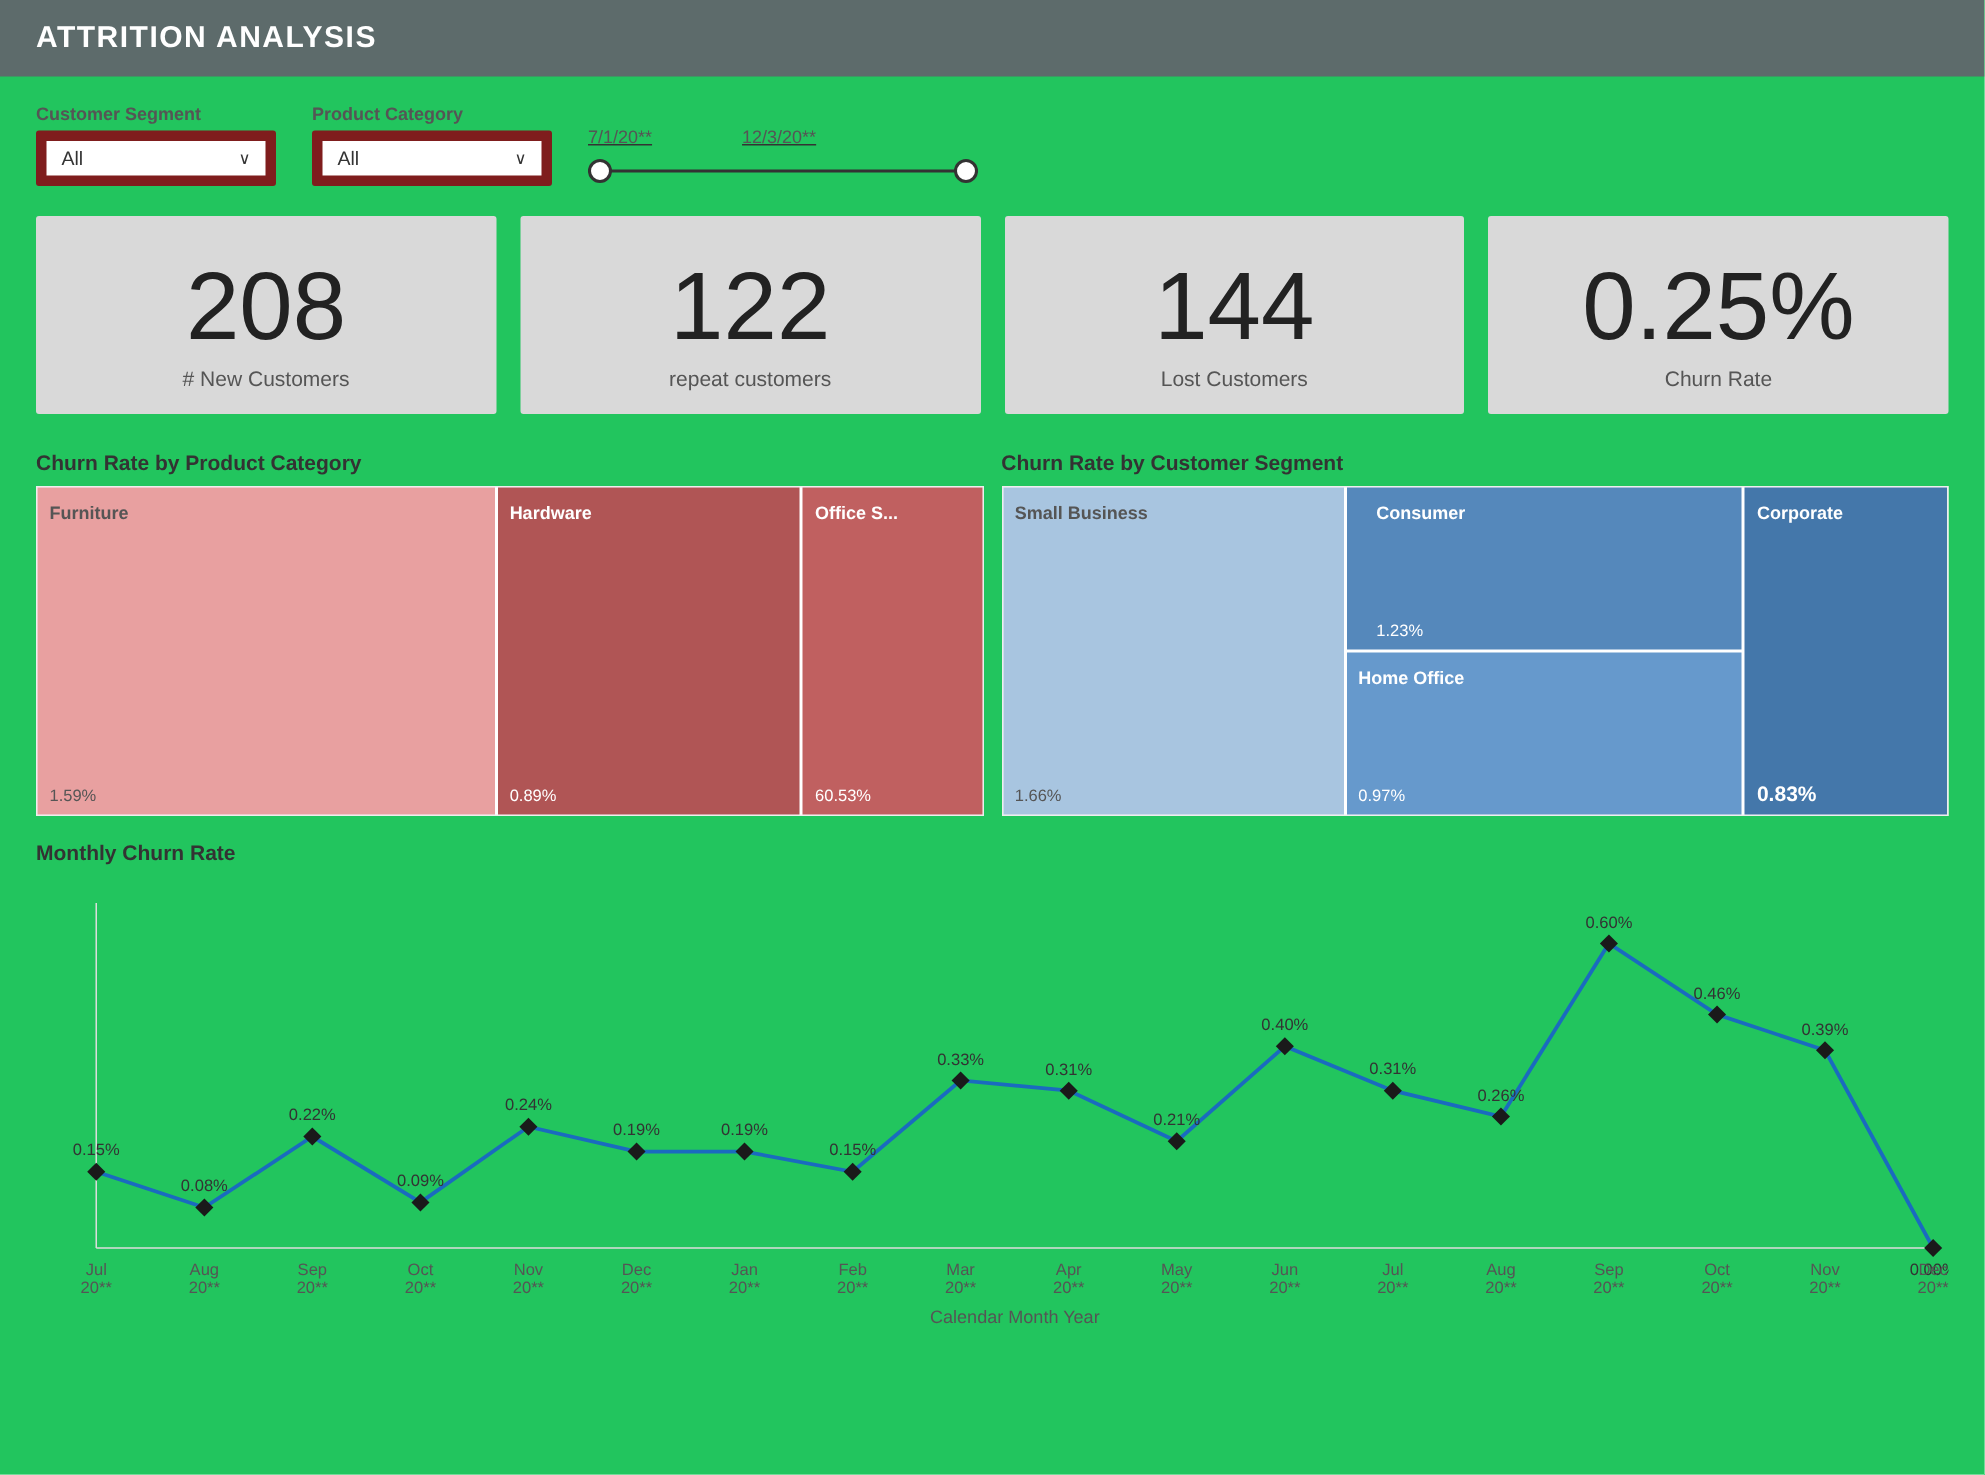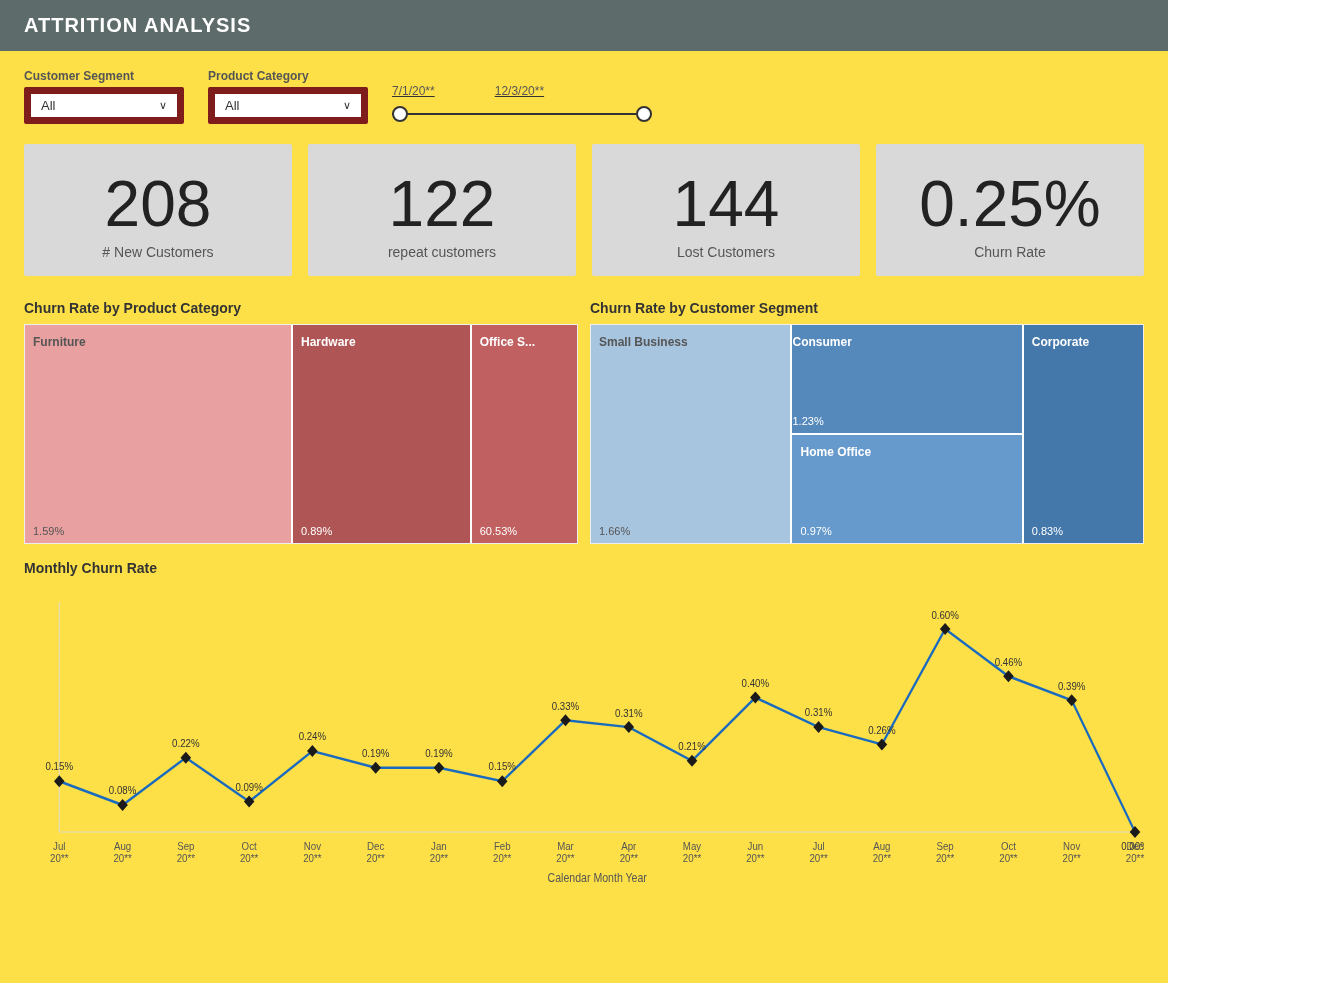--- a/index.html
+++ b/index.html
@@ -1,18 +1,18 @@
 <!DOCTYPE html>
 <html><head>
   <meta charset="utf-8">
   <style>
     * { box-sizing: border-box; margin: 0; padding: 0; }
     body { font-family: 'Segoe UI', Arial, sans-serif; background: #fff; color: #333; font-size: 13px; }
 
-    .page { width: 1168px; min-height: 983px; background: #fde047; padding: 0; }
+    .page { width: 1323px; min-height: 983px; background: #22c55e; padding: 0; }
 
     
     .header { background: #5d6b6b; color: #fff; padding: 14px 24px; }
     .header-title { font-size: 20px; font-weight: 600; letter-spacing: 1px; }
 
     
     .filters { display: flex; align-items: flex-end; padding: 18px 24px 12px; gap: 24px; }
     .filter-group { display: flex; flex-direction: column; gap: 4px; }
     .filter-label { font-size: 12px; color: #555; font-weight: 600; }
     .filter-select { display: flex; align-items: center; border: 7px solid #7f1d1d; border-radius: 2px; padding: 4px 10px; min-width: 160px; background: #fff; cursor: pointer; font-size: 13px; gap: 32px; justify-content: space-between; }
@@ -51,21 +51,21 @@
     .cell-furniture .treemap-cell-value { color: #555; }
     .cell-hardware { background: #b05555; flex: 1.8; }
     .cell-office { background: #c06060; flex: 1.0; }
 
     
     .treemap2 { display: flex; height: 220px; border: 1px solid #eee; gap: 2px; background: #fff; }
     .cell-smallbiz { background: #a8c5e0; flex: 1.6; }
     .cell-smallbiz .treemap-cell-label { color: #555; }
     .cell-smallbiz .treemap-cell-value { color: #555; }
     .cell-consumer-wrap { flex: 2.0; display: flex; flex-direction: column; gap: 2px; }
-    .cell-consumer { background: #5588bb; flex: 1; display: flex; flex-direction: column; justify-content: flex-end; padding: 6px 0; }
+    .cell-consumer { background: #5588bb; flex: 1; display: flex; flex-direction: column; justify-content: flex-end; padding: 6px 20px; }
     .cell-homeoffice { background: #6699cc; flex: 1; display: flex; flex-direction: column; justify-content: flex-end; padding: 6px 8px; font-size: 12px; color: #fff; }
     .cell-corporate { background: #4477aa; flex: 0.9; display: flex; flex-direction: column; justify-content: center; padding: 6px 8px; font-size: 12px; color: #fff; }
 
     
     .line-chart-section { padding: 8px 24px 24px; }
     .line-chart-title { font-size: 14px; font-weight: 600; color: #333; margin-bottom: 16px; }
     .line-chart-container { position: relative; width: 100%; height: 300px; }
     .line-chart-svg { width: 100%; height: 100%; }
   </style>
 </head>
@@ -156,21 +156,21 @@
             <span style="font-size:12px;font-weight:600;color:#fff;margin-bottom:auto;padding-top:4px;">Consumer</span>
             <span style="font-size:11px;color:#fff;">1.23%</span>
           </div>
           <div class="cell-homeoffice">
             <span style="font-size:12px;font-weight:600;margin-bottom:auto;padding-top:4px;">Home Office</span>
             <span style="font-size:11px;">0.97%</span>
           </div>
         </div>
         <div class="cell-corporate">
           <span style="font-size:12px;font-weight:600;margin-bottom:auto;padding-top:4px;">Corporate</span>
-          <span style="font-size:11px;">0.83%</span>
+          <span style="font-size:14px;font-weight:bold;">0.83%</span>
         </div>
       </div>
     </div>
   </div>
 
   <div class="line-chart-section">
     <div class="line-chart-title">Monthly Churn Rate</div>
     <div class="line-chart-container">
       <svg class="line-chart-svg" viewBox="0 0 1270 300" preserveAspectRatio="none">
 

